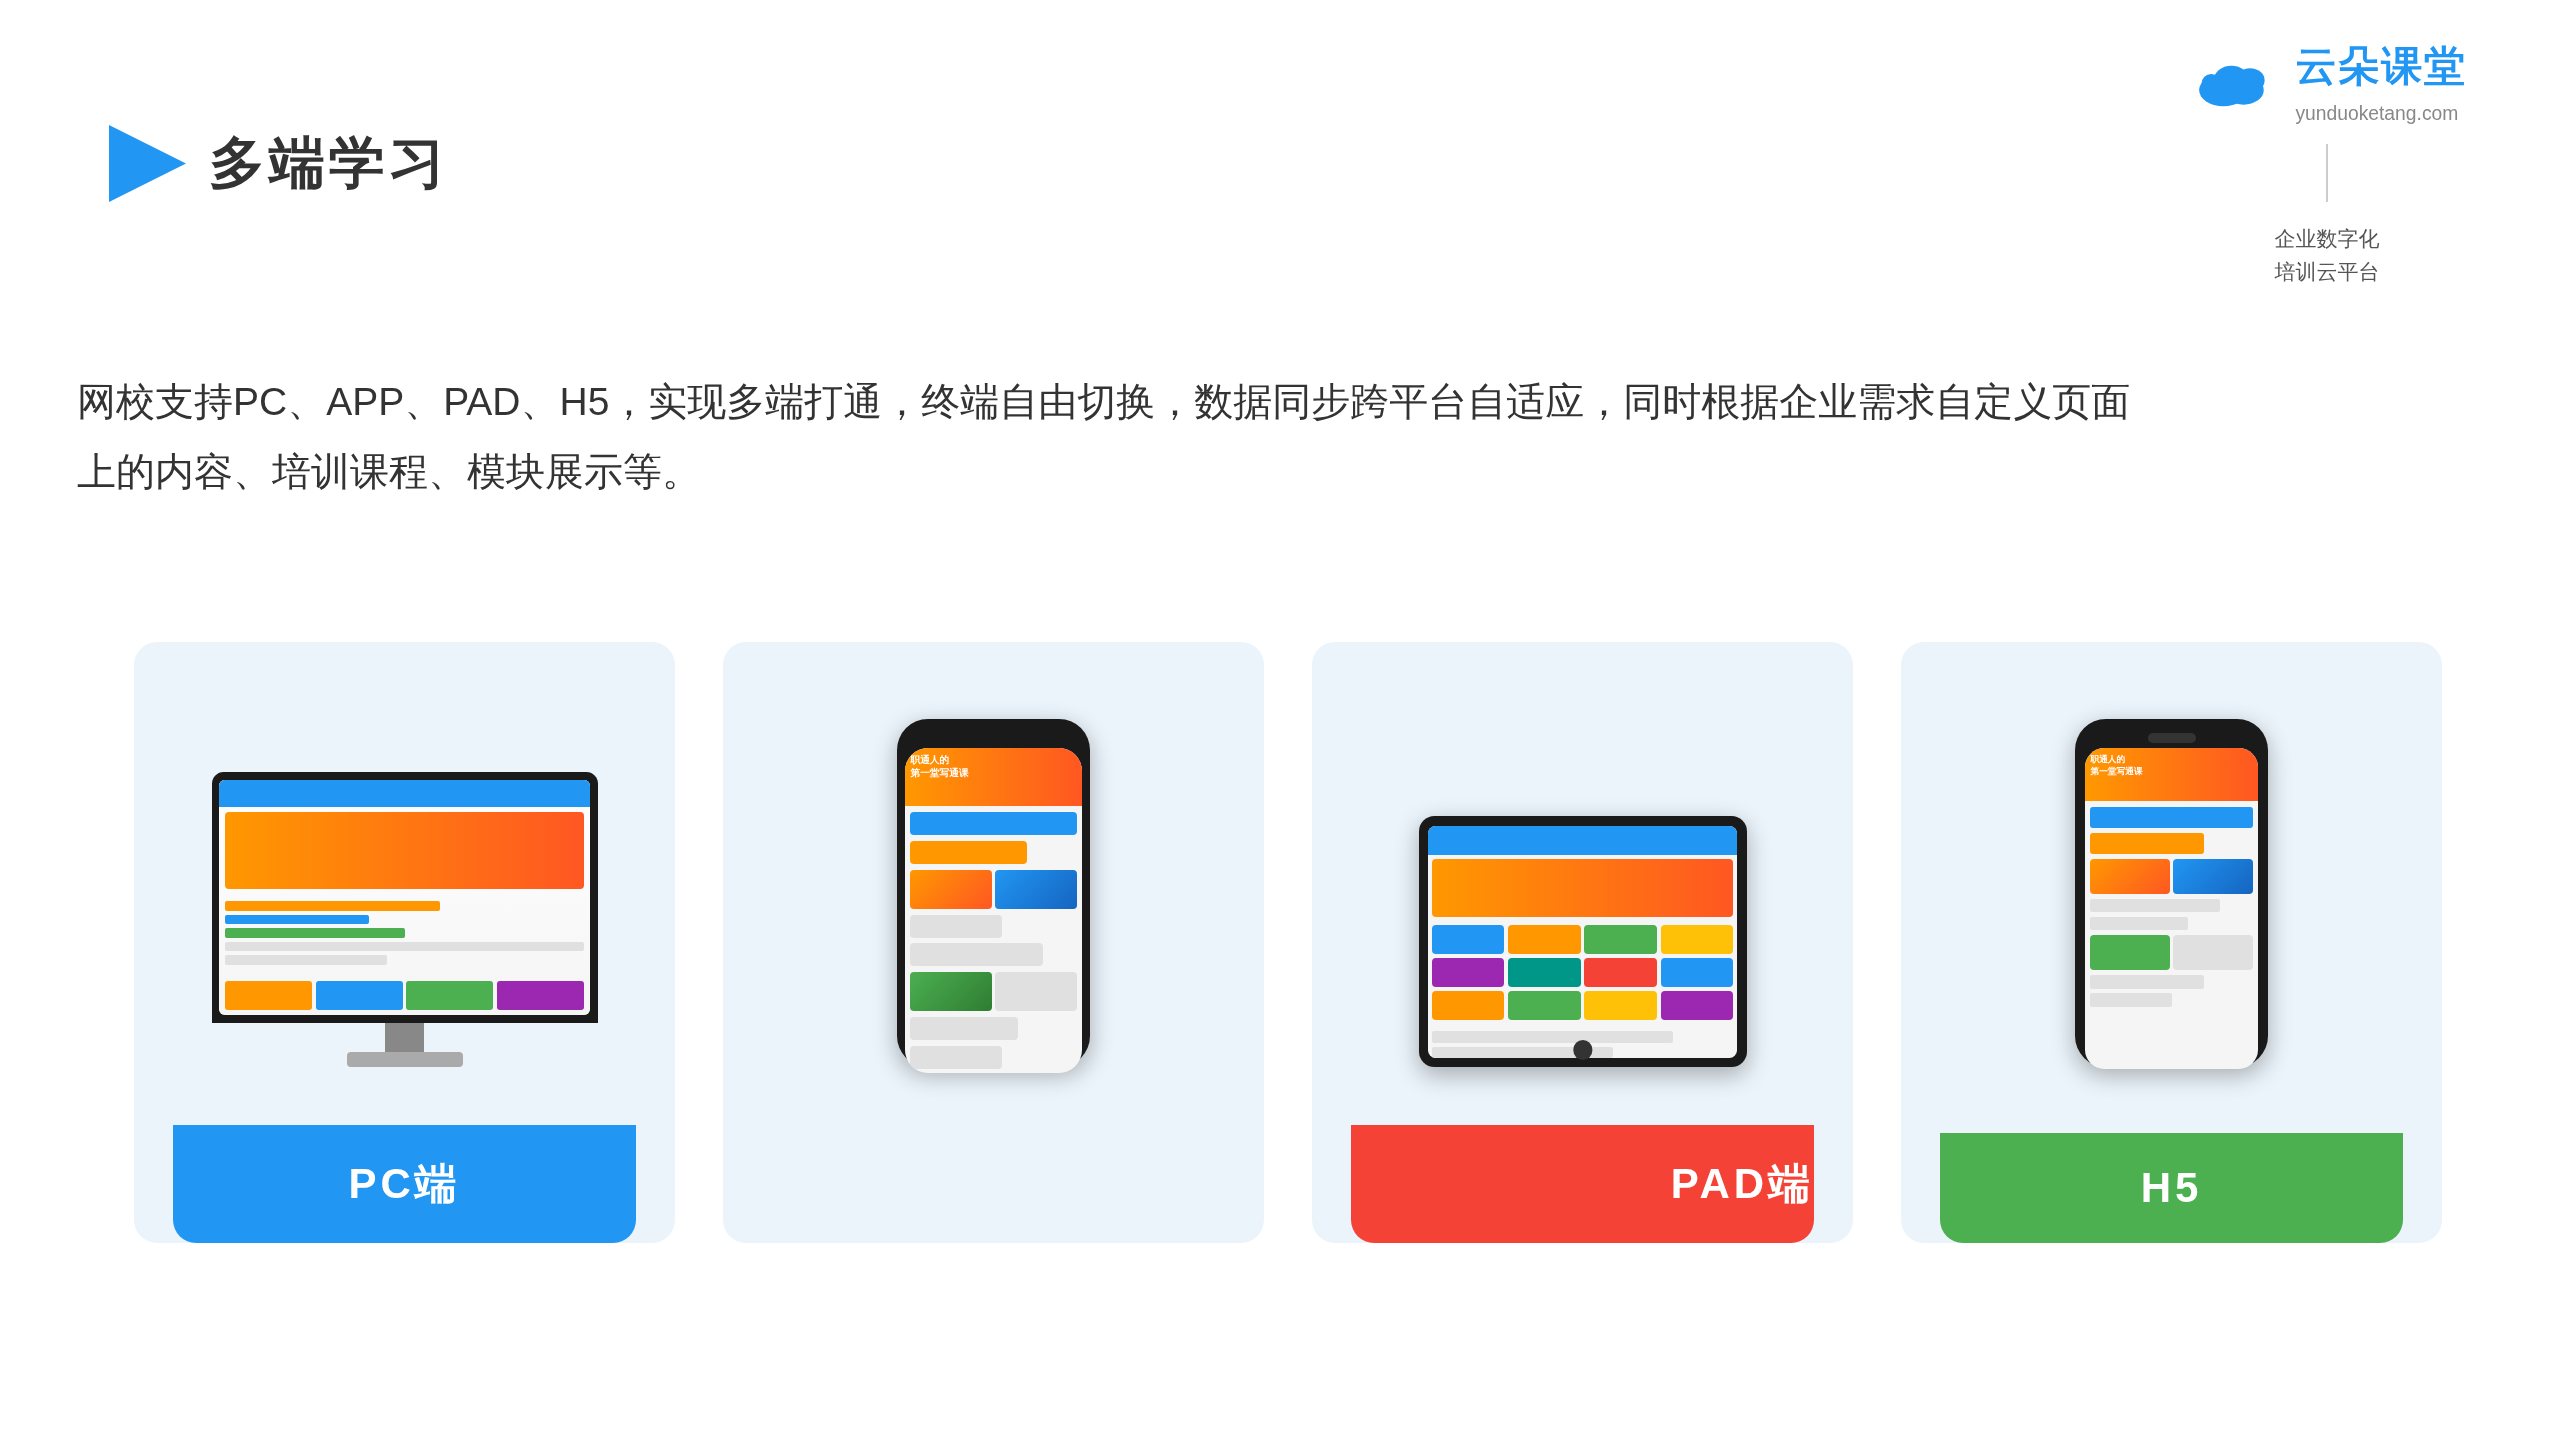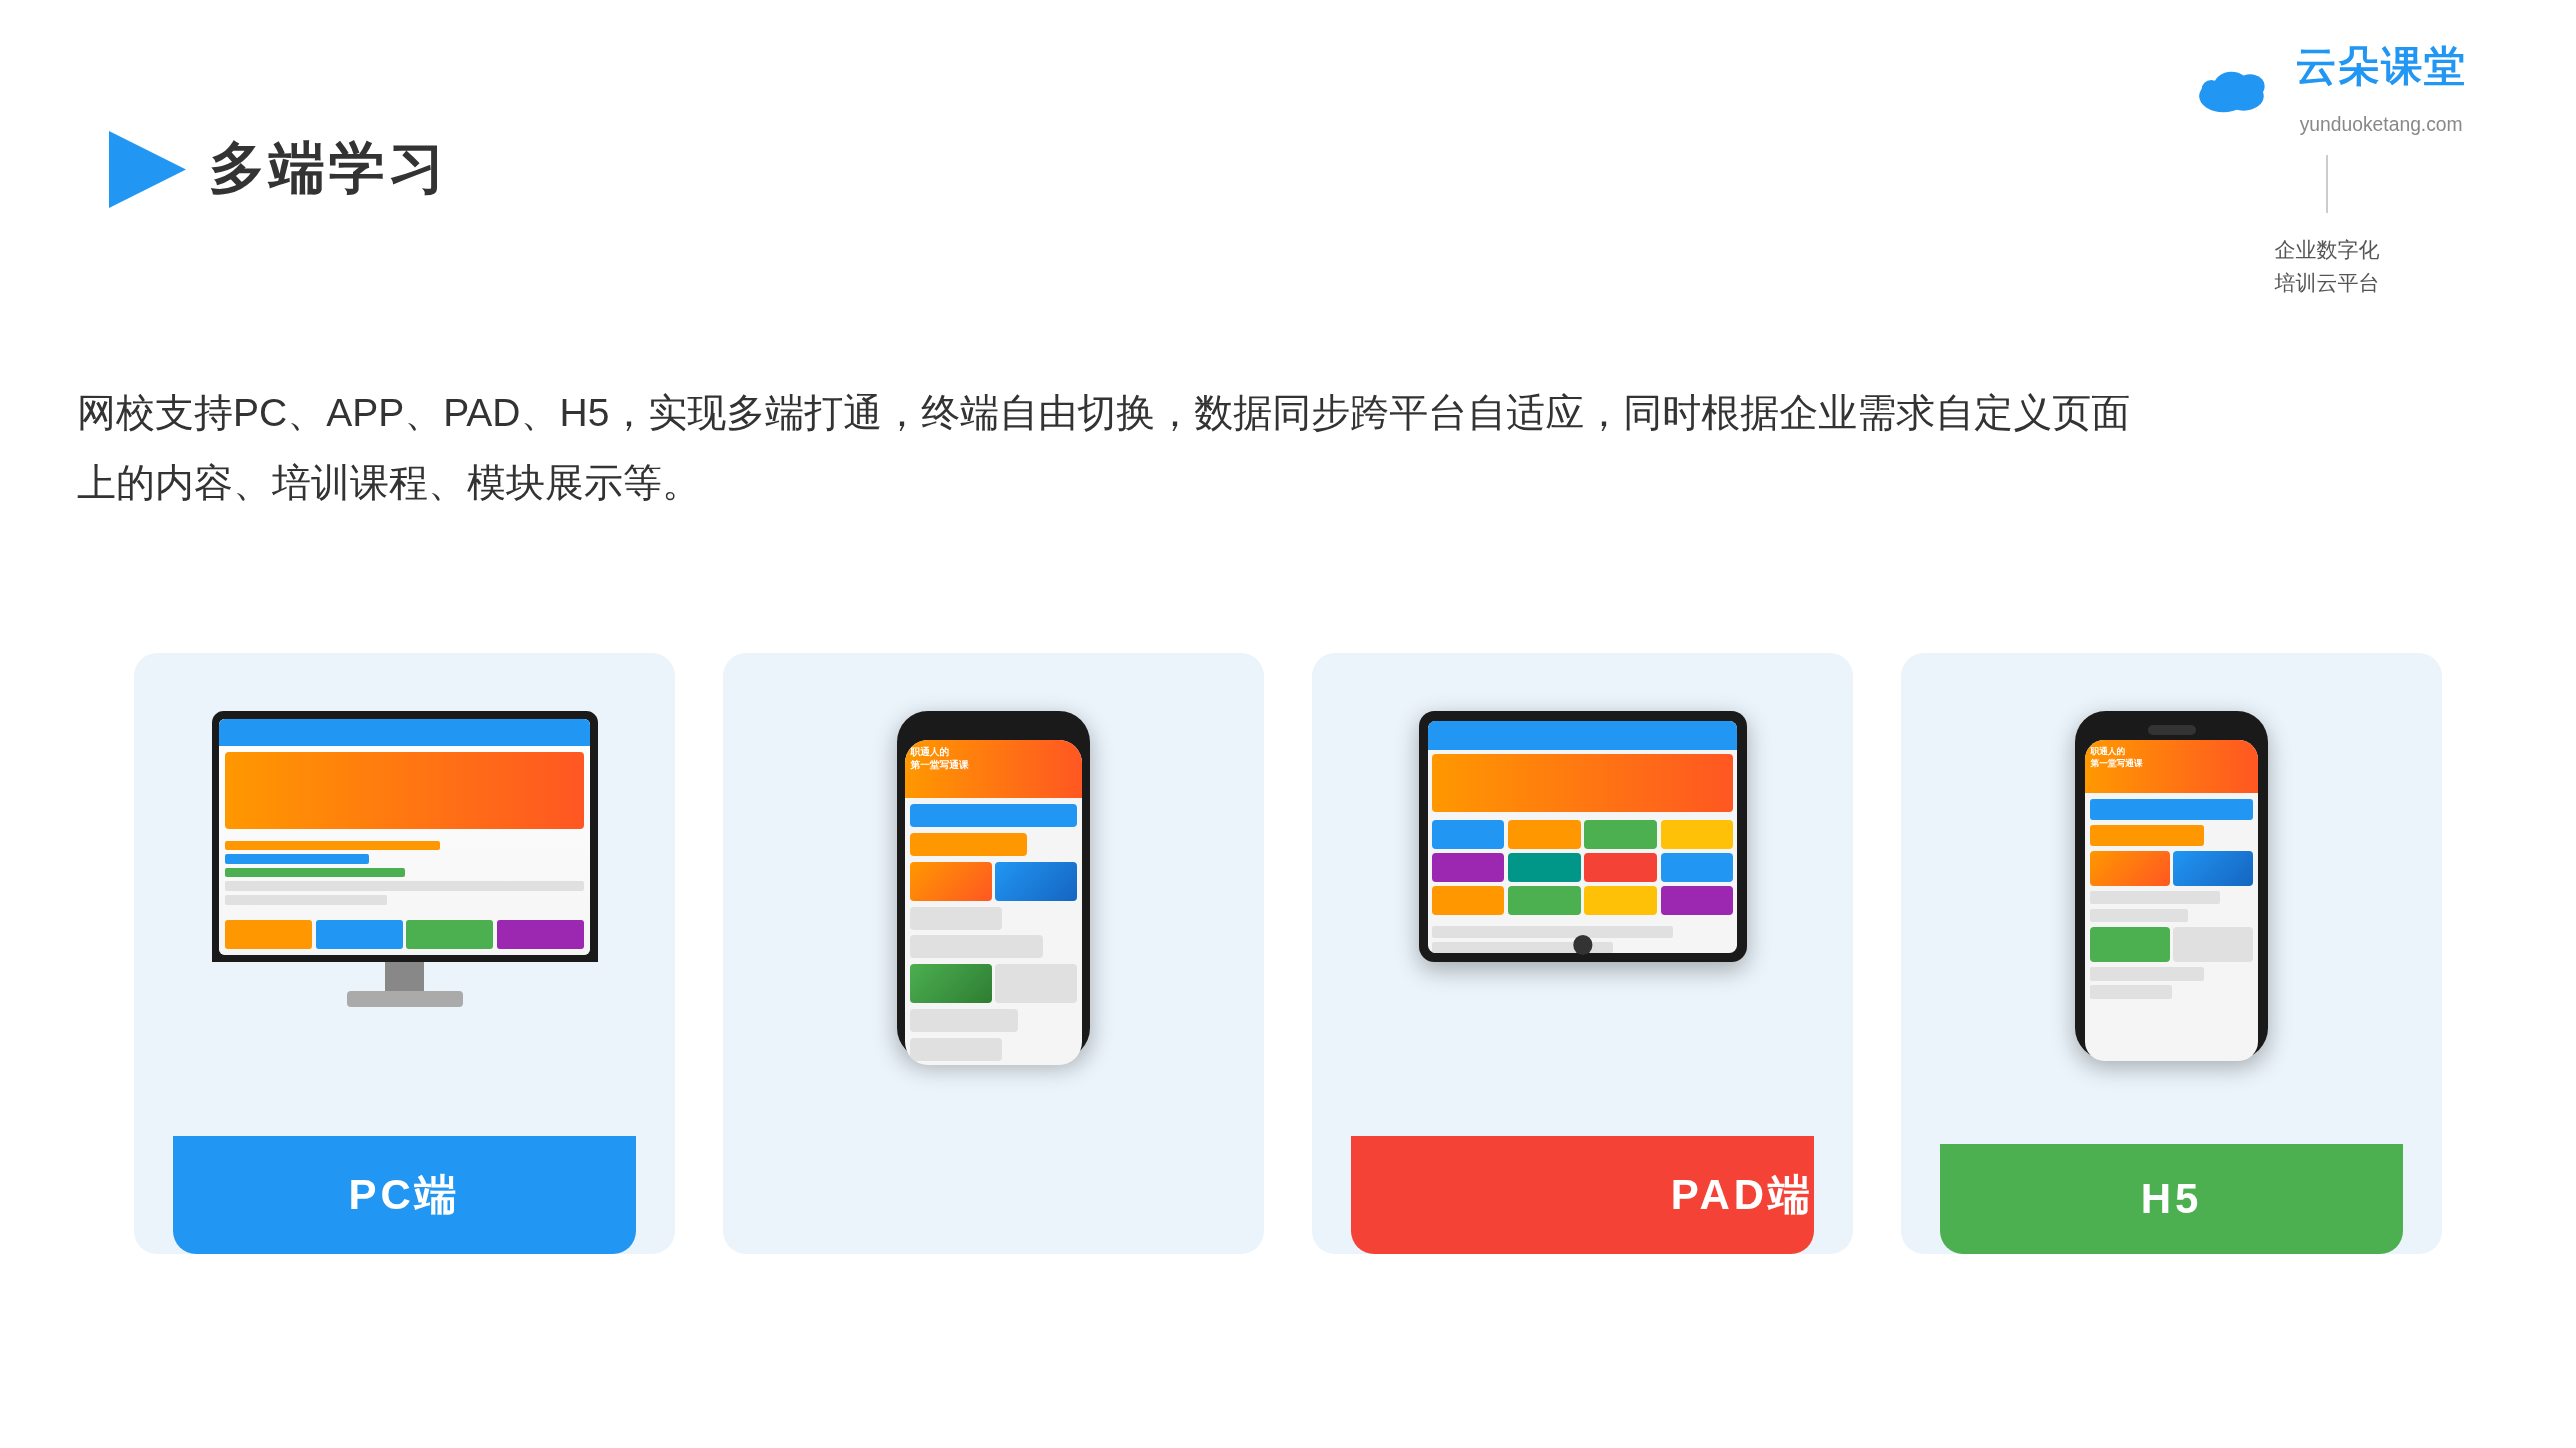--- a/index.html
+++ b/index.html
@@ -64,22 +64,21 @@
     .brand-name {
       font-size: 41px;
       font-weight: 700;
       color: #2196F3;
       letter-spacing: 1.9px;
     }
 
     .brand-url {
       font-size: 19.3px;
       color: #888888;
-      margin-top: 20px;
-      text-align: center;
+      margin-top: 9px;
     }
 
     .divider-vertical {
       width: 1.9px;
       height: 58px;
       background: #cccccc;
       margin: 0 19.3px;
     }
 
     .brand-slogan {
@@ -116,20 +115,21 @@
       flex-direction: column;
       align-items: center;
       padding: 58px 39px 0 39px;
       overflow: hidden;
     }
 
     .device-image-area {
       width: 100%;
       display: flex;
       justify-content: center;
+      align-items: flex-end;
       min-height: 367px;
       margin-bottom: 58px;
     }
 
     
     .pc-monitor {
       position: relative;
       width: 386px;
     }
 

